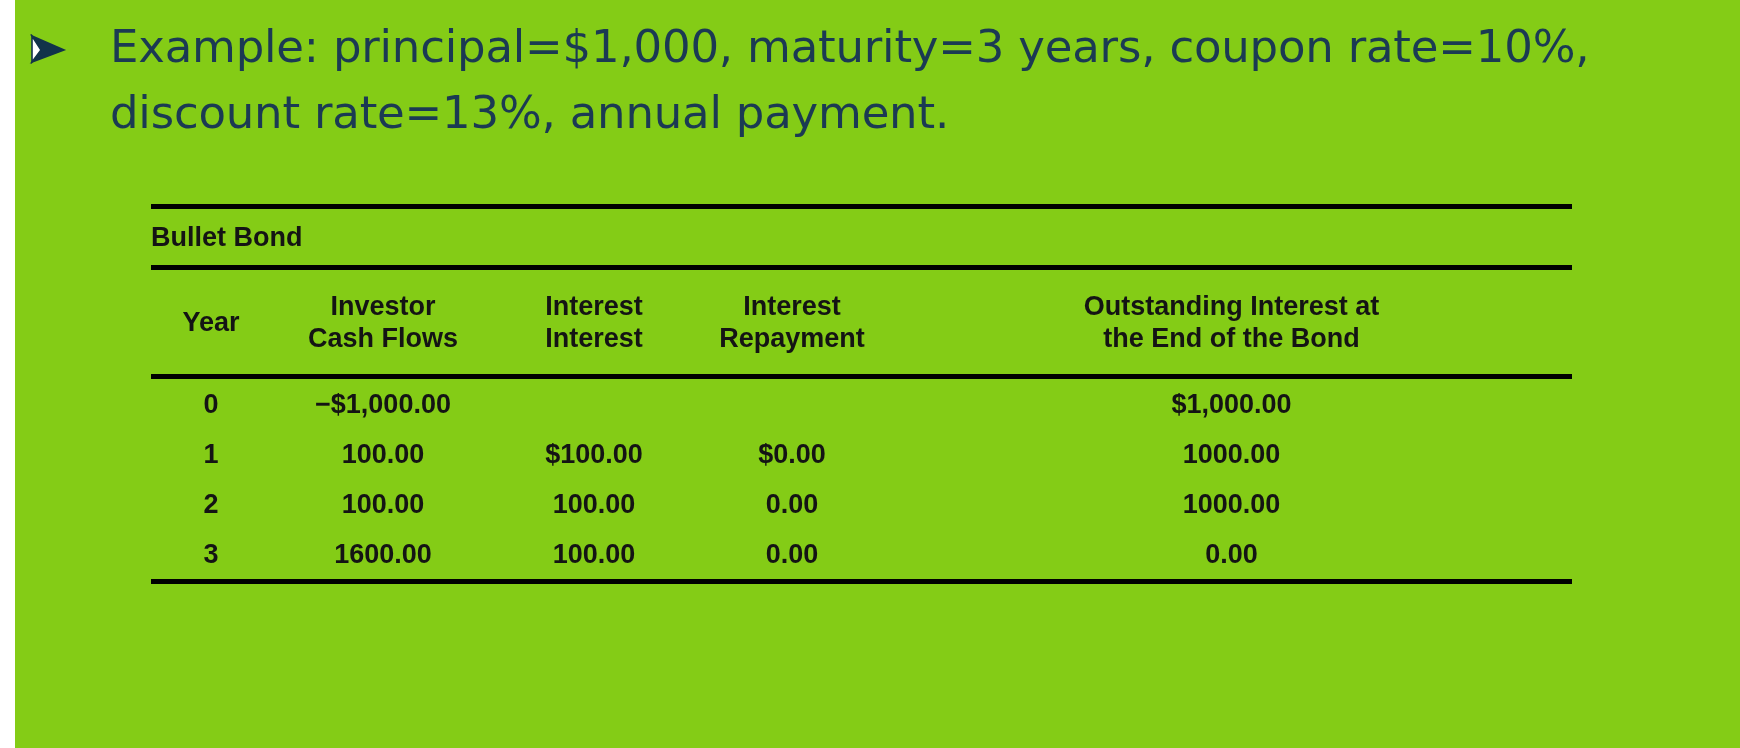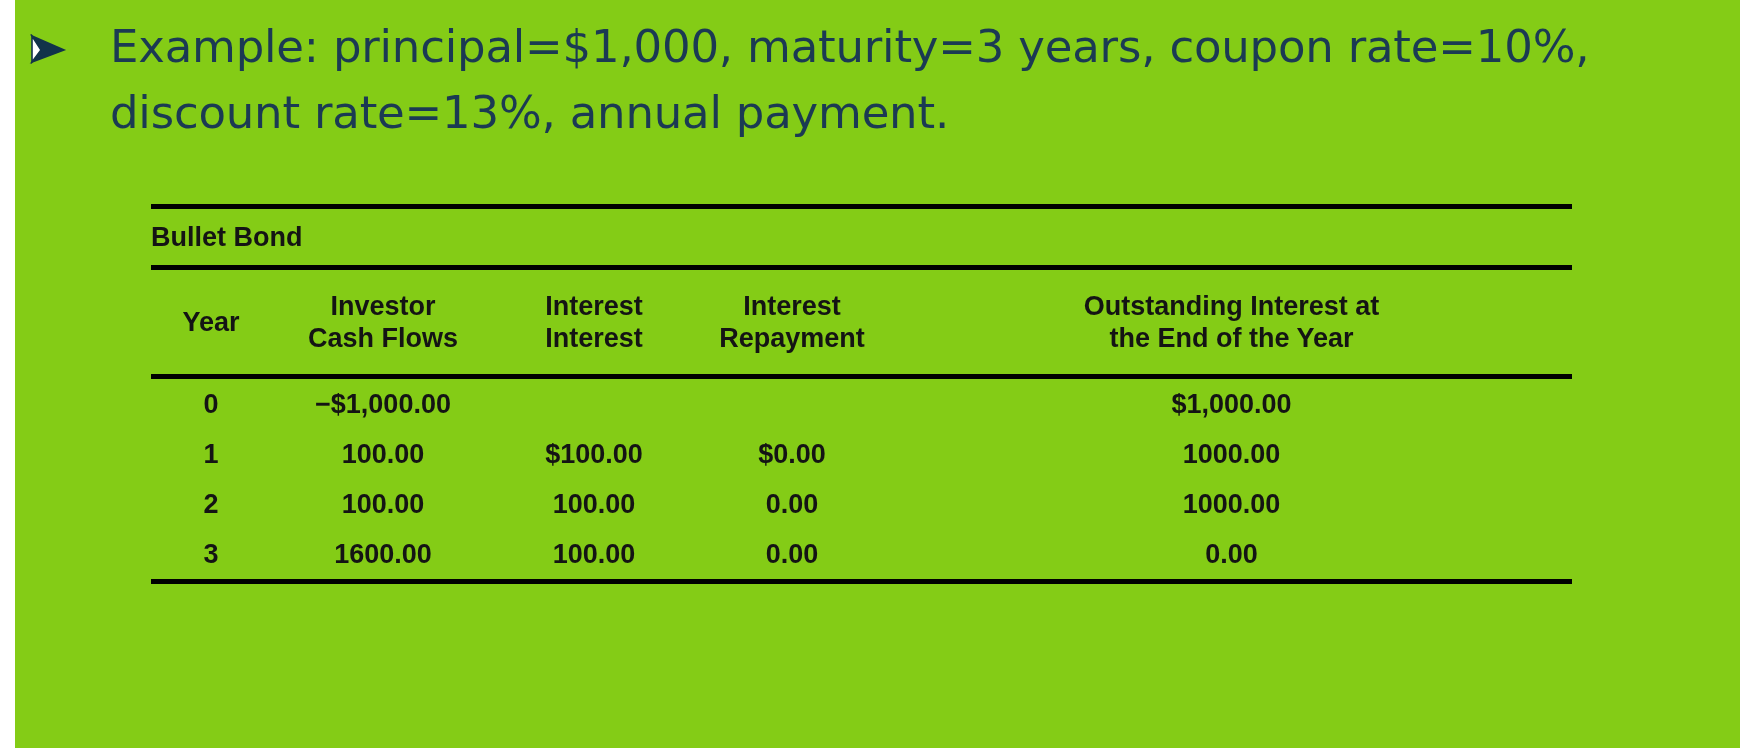--- a/index.html
+++ b/index.html
@@ -168,21 +168,21 @@
           <td class="hcell">
             <span class="l1">Interest</span>
             <span class="l2">Interest</span>
           </td>
           <td class="hcell">
             <span class="l1">Interest</span>
             <span class="l2">Repayment</span>
           </td>
           <td class="hcell">
             <span class="l1">Outstanding Interest at</span>
-            <span class="l2">the End of the Year</span>
+            <span class="l2">the End of the Bond</span>
           </td>
         </tr>
         <tr class="rule-mid">
           <td colspan="5"></td>
         </tr>
 
         <tr>
           <td class="dcell">0</td>
           <td class="dcell">−$1,000.00</td>
           <td class="dcell"></td>

